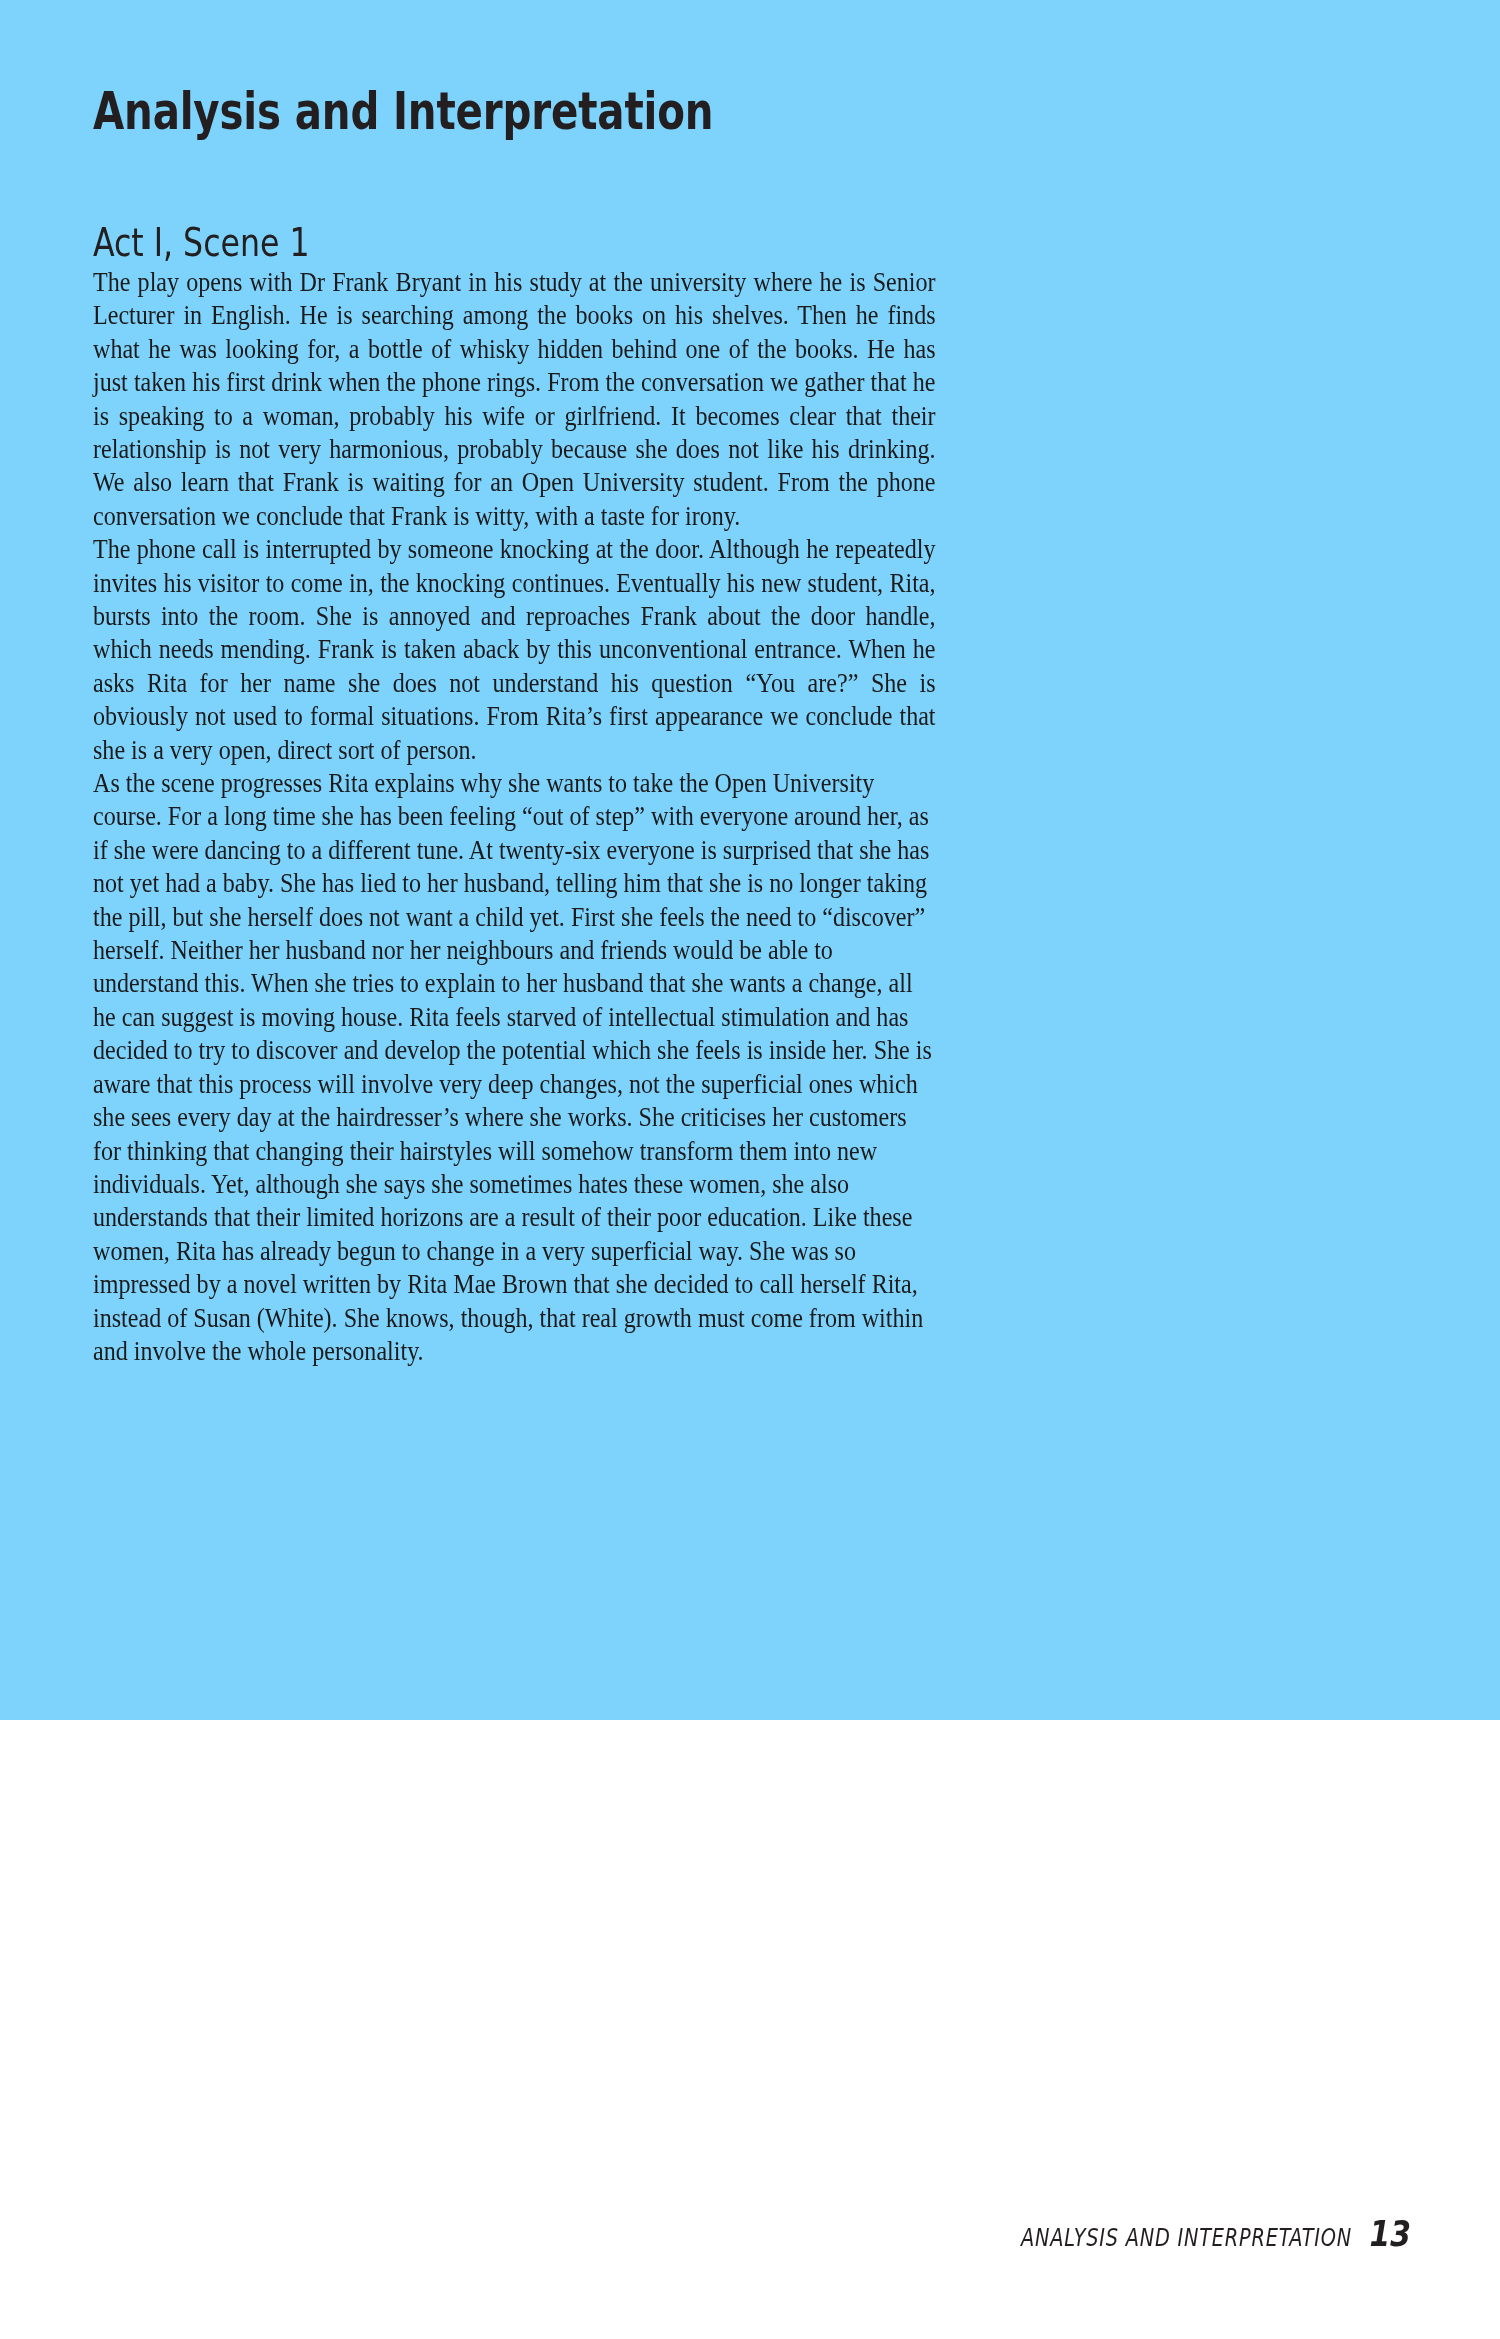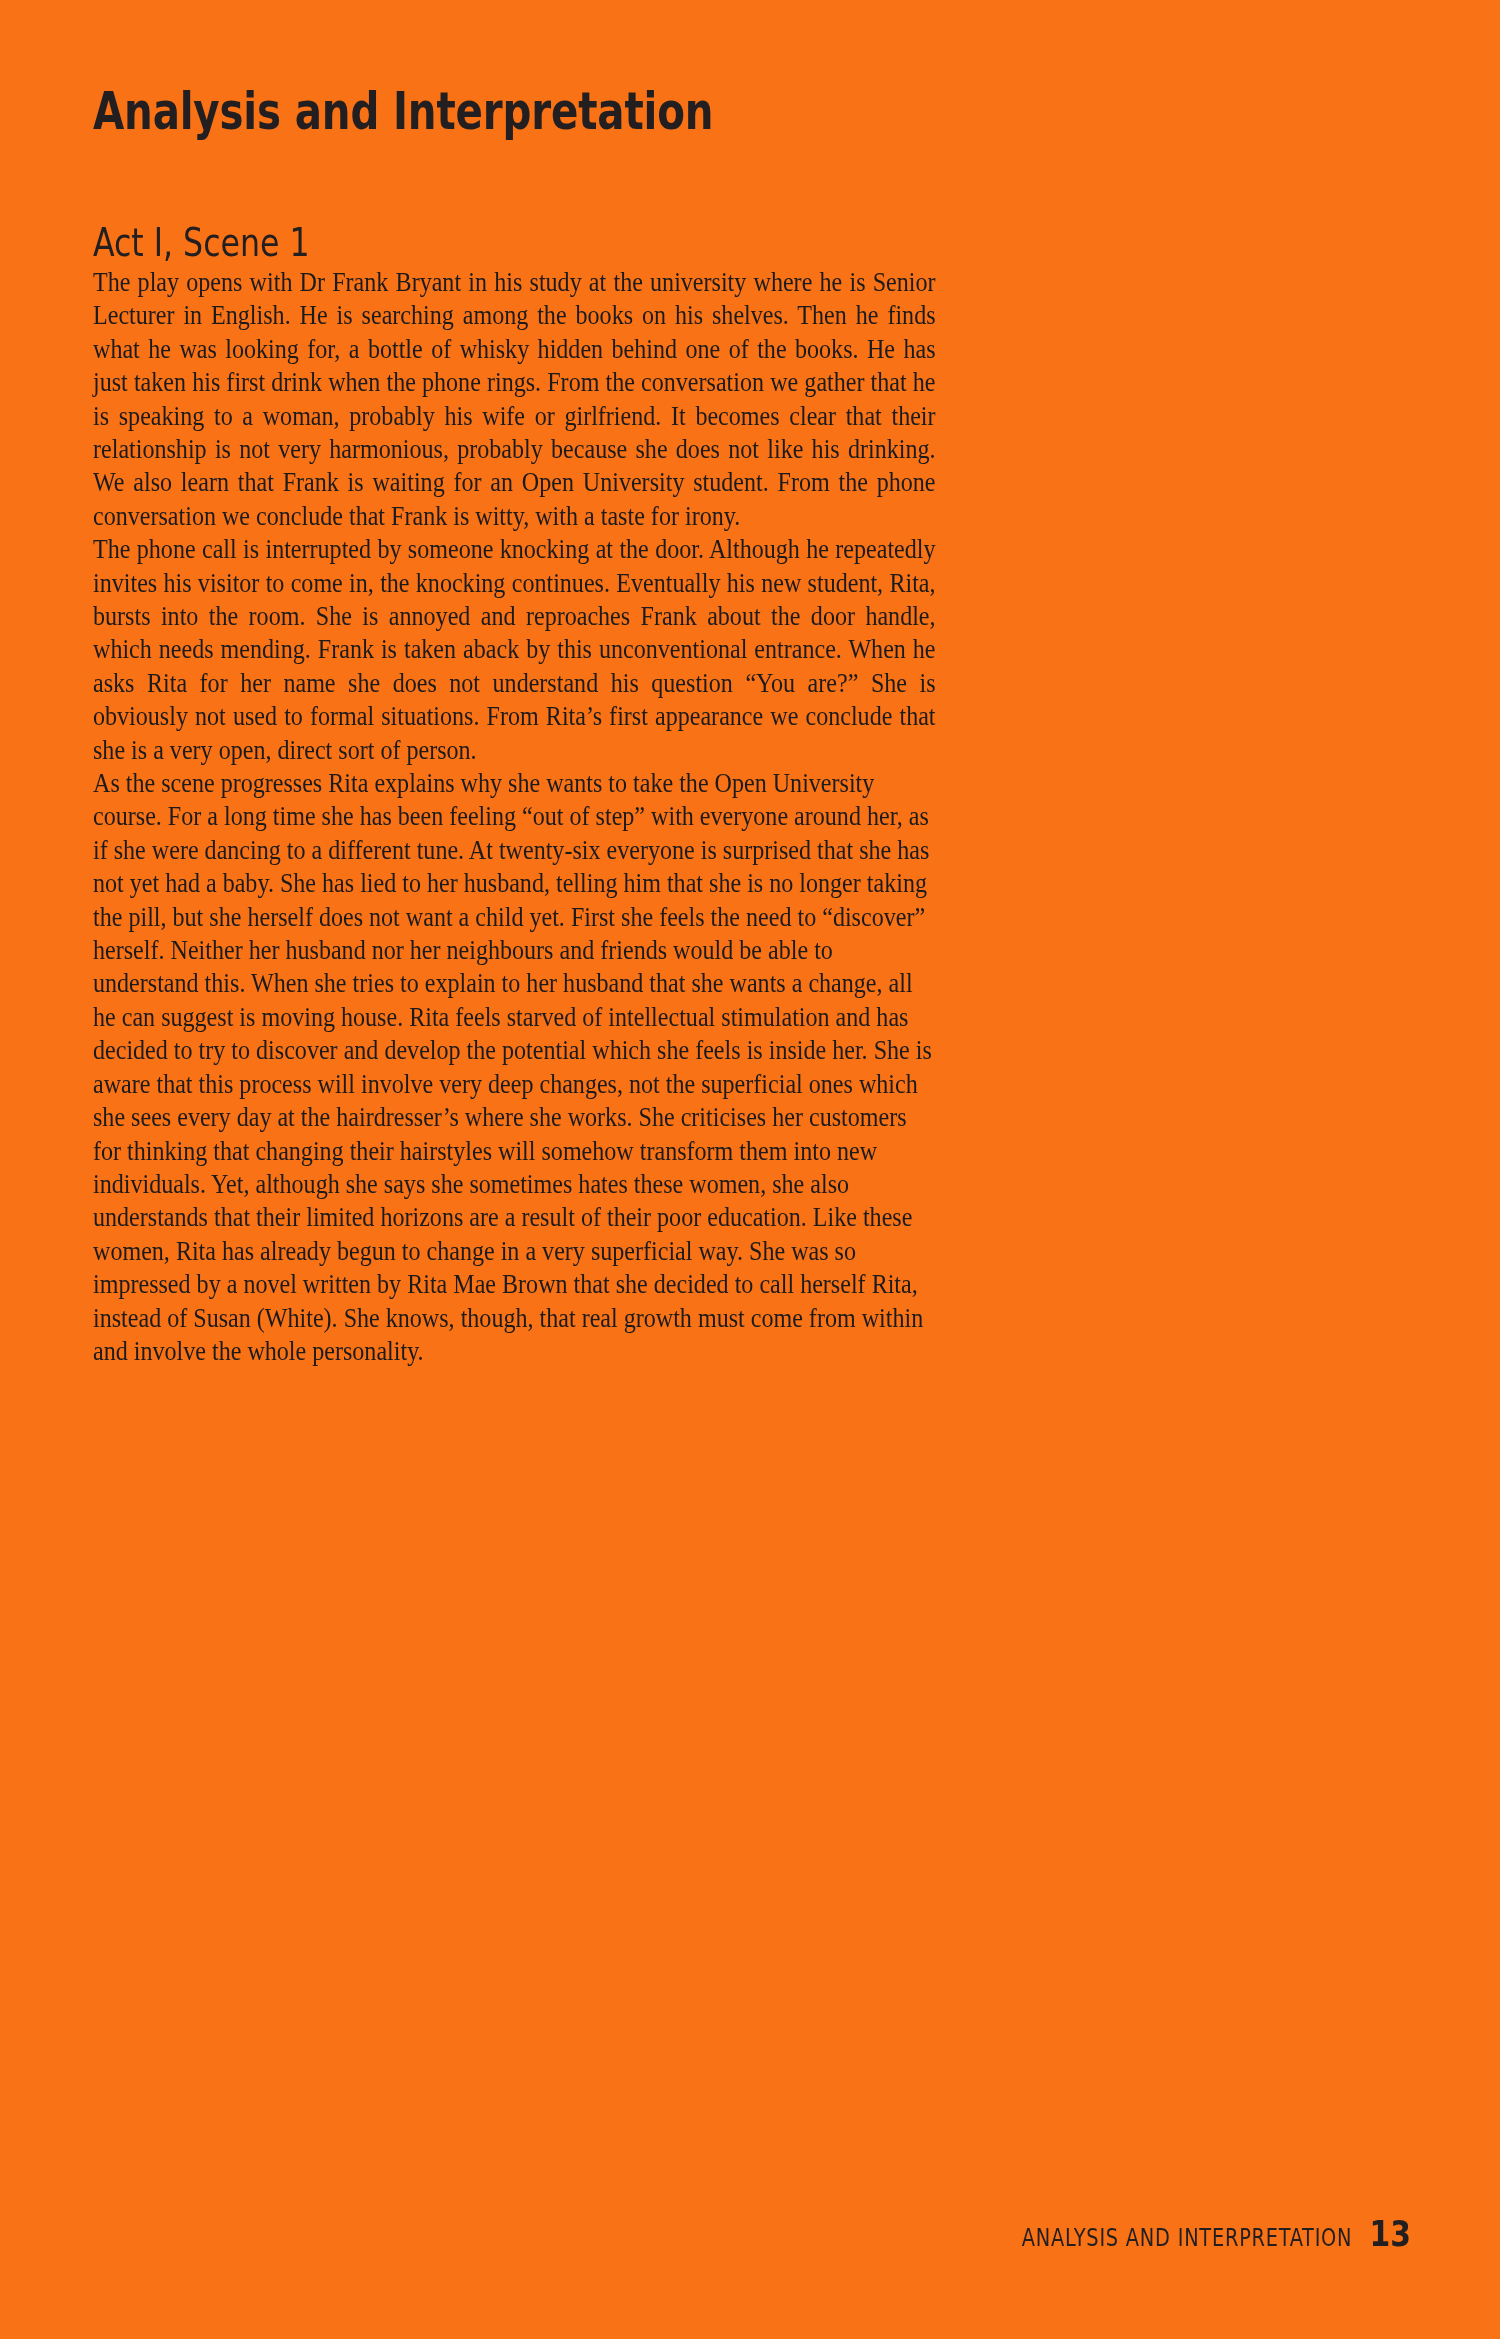--- a/index.html
+++ b/index.html
@@ -15,22 +15,22 @@
     font-family: "Liberation Serif", serif;
     color: #231f20;
     -webkit-font-smoothing: antialiased;
   }
 
   .page {
     position: absolute;
     left: 0;
     top: 0;
     width: 1500px;
-    height: 2339px;
-    background: #f97316;
+    height: 1720px;
+    background: #7dd3fc;
   }
 
   .content {
     position: absolute;
     left: 93px;
     top: 0;
     width: 843px;
   }
 
   
@@ -95,20 +95,21 @@
   }
 
   
   .footer {
     position: absolute;
     left: 0;
     top: 2213px;
     width: 1411px;
     text-align: right;
     white-space: nowrap;
+    font-style: italic;
   }
 
   .footer-label {
     font-family: "DejaVu Sans Condensed", "Liberation Sans Narrow", "Liberation Sans", sans-serif;
     font-weight: 400;
     font-size: 25px;
     letter-spacing: 0.9px;
     color: #231f20;
     display: inline-block;
     transform: scaleX(0.86);

